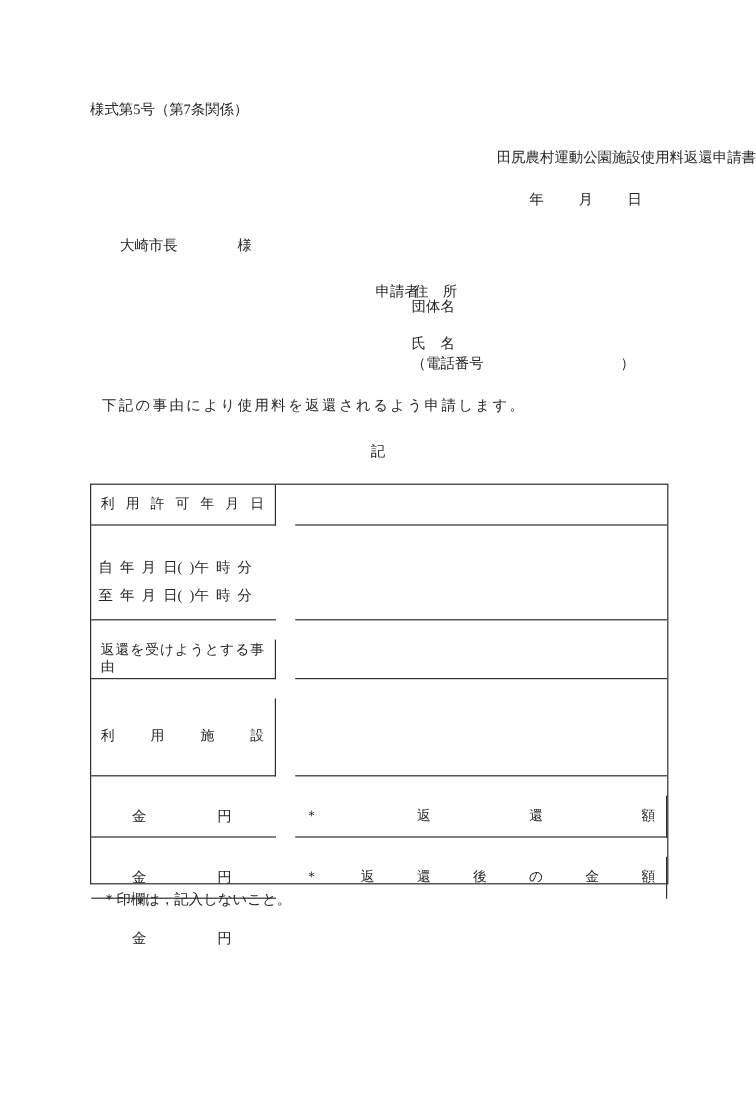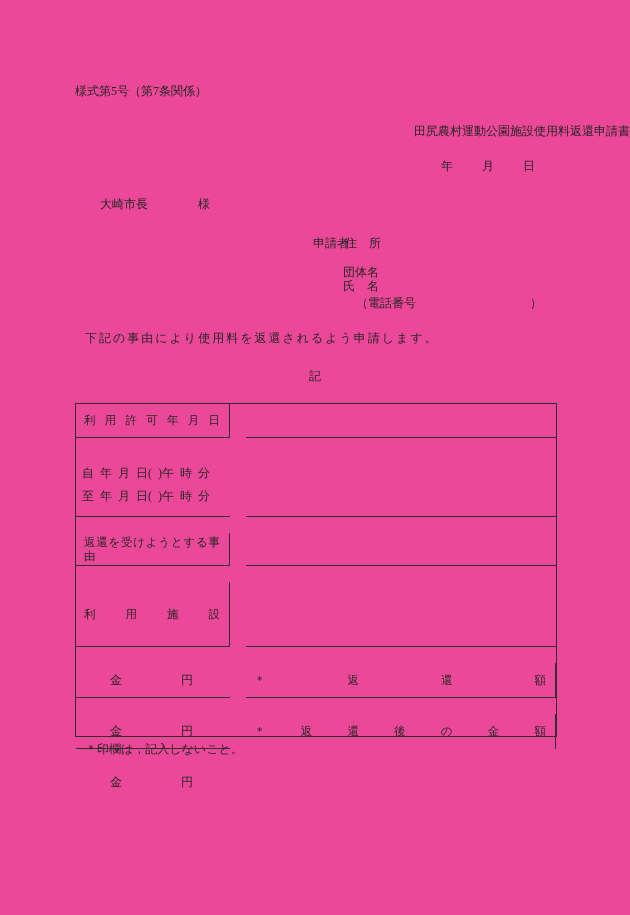--- a/index.html
+++ b/index.html
@@ -1,39 +1,39 @@
 <!DOCTYPE html>
 <html><head>
 <meta charset="utf-8">
 <style>
   * { margin:0; padding:0; box-sizing:border-box; }
   html,body { background:#e8e8e8; }
   .page {
     position:relative;
     width:630px; height:915px;
     margin:0 auto;
-    background:#ec4899;
+    background:#ffffff;
     font-family:"Liberation Serif","DejaVu Serif",serif;
     color:#262626;
     font-size:12px;
     line-height:1.25;
     overflow:hidden;
   }
   .abs { position:absolute; }
 
   .form-number { left:75px; top:84px; }
   .doc-title   { left:0; width:630px; top:124px; text-align:right; }
   .date-line   { left:441px; top:159px; width:94px; display:flex; justify-content:space-between; }
   .addressee   { left:100px; top:197px; width:110px; display:flex; justify-content:space-between;gap:12px; }
 
   .applicant-label { left:313px; top:236px; }
   .app-line1 { left:325px; top:236px;padding-left:20px; }
-  .app-line2 { left:343px; top:265px; }
+  .app-line2 { left:343px; top:248px; }
   .app-line3 { left:343px; top:279px; }
-  .app-line4 { left:356px; top:296px; width:186px; display:flex; justify-content:space-between;align-items:flex-end; }
+  .app-line4 { left:343px; top:296px; width:186px; display:flex; justify-content:space-between;align-items:flex-end; }
 
   .statement { left:85px; top:331px; letter-spacing:2px; }
   .record-heading { left:0; width:630px; top:369px; text-align:center; }
 
   .form-table {
     left:75px; top:403px;
     width:482px; height:334px;
     border:1px solid #2f2f2f;
     display:grid;
     grid-template-columns:154px 1fr;

